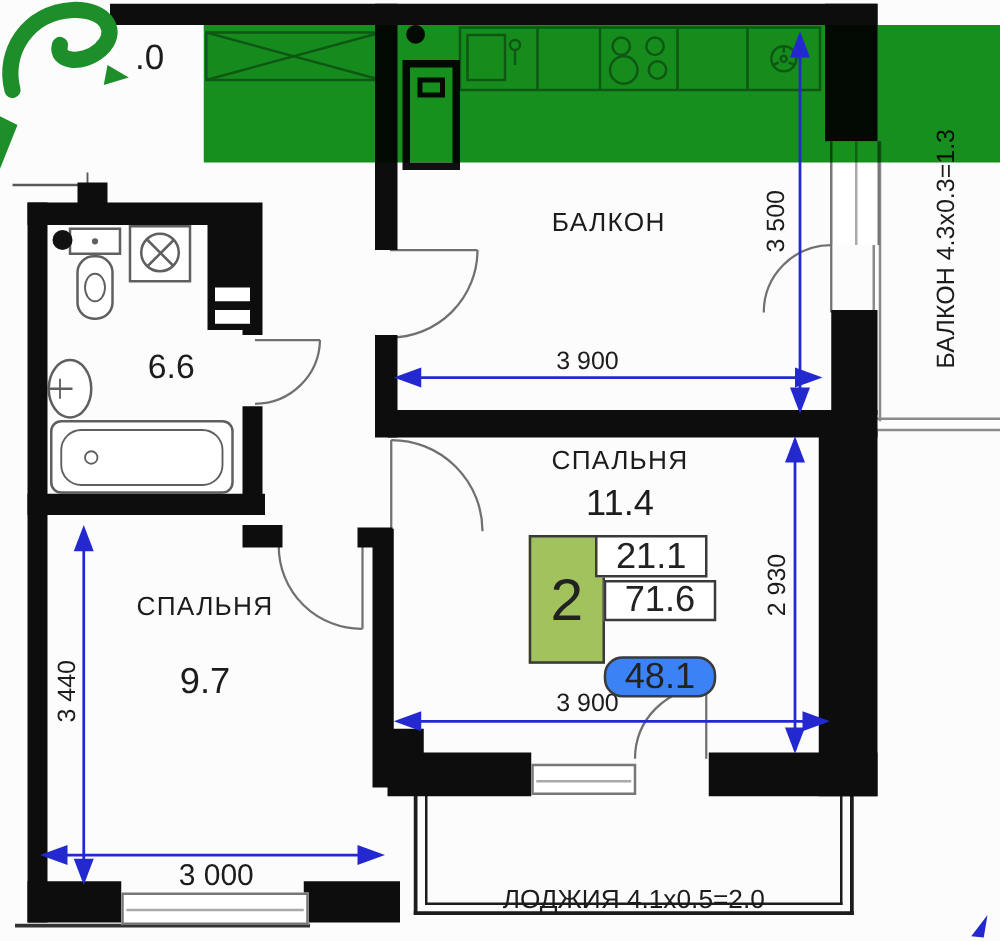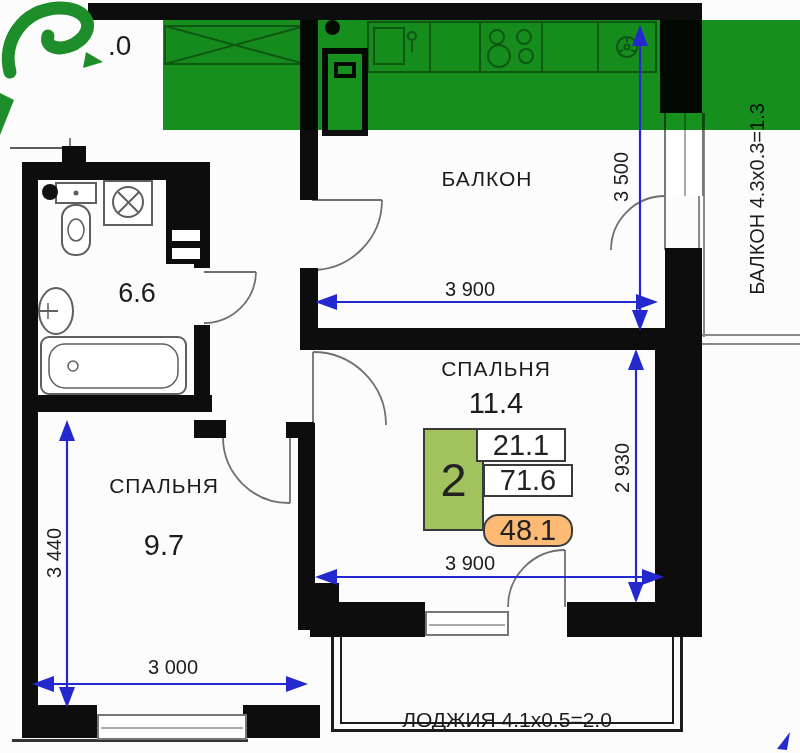--- a/index.html
+++ b/index.html
@@ -165,26 +165,26 @@
   <div class="lbl ctr" style="left:107px;top:279px;width:60px;font-size:27px;">6.6</div>
   <div class="lbl" style="left:108px;top:31px;font-size:28px;">.0</div>
   <div class="lbl ctr rot" style="left:608px;top:187px;width:300px;height:24px;font-size:20px;">БАЛКОН 4.3x0.3=1.3</div>
   <div class="lbl ctr" style="left:357px;top:668px;width:300px;font-size:21px;margin-top:40px;">ЛОДЖИЯ 4.1x0.5=2.0</div>
 
   <div class="lbl ctr rot" style="left:571px;top:166px;width:100px;height:22px;font-size:20px;">3 500</div>
   <div class="lbl ctr" style="left:425px;top:278px;width:90px;font-size:20px;">3 900</div>
   <div class="lbl ctr rot" style="left:572px;top:457px;width:100px;height:22px;font-size:20px;">2 930</div>
   <div class="lbl ctr" style="left:425px;top:552px;width:90px;font-size:20px;">3 900</div>
   <div class="lbl ctr rot" style="left:4px;top:542px;width:100px;height:22px;font-size:20px;">3 440</div>
-  <div class="lbl ctr" style="left:128px;top:656px;width:90px;font-size:20px;">3 000</div>
+  <div class="lbl ctr" style="left:128px;top:688px;width:90px;font-size:24px;">3 000</div>
 
   <div class="statcell" style="left:423px;top:428px;width:61px;height:103px;background:#a2c25e;font-size:47px;">2</div>
   <div class="statcell" style="left:476px;top:428px;width:90px;height:34px;background:#fff;font-size:29px;">21.1</div>
   <div class="statcell" style="left:483px;top:464px;width:90px;height:33px;background:#fff;font-size:29px;">71.6</div>
-  <div class="statcell" style="left:483px;top:514px;width:90px;height:33px;background:#fdba74;font-size:29px;border-radius:15px;">48.1</div>
+  <div class="statcell" style="left:483px;top:525px;width:90px;height:33px;background:#3b82f6;font-size:29px;border-radius:15px;">48.1</div>
 
   <div class="abs" style="left:163px;top:20px;width:637px;height:110px;background:#16911e;mix-blend-mode:multiply;z-index:40;"></div>
 
   <svg class="layer" width="800" height="753" viewBox="0 0 800 753" style="z-index:50;">
     <g stroke="#2328cf" stroke-width="2.2" fill="#2328cf">
       <line x1="640" y1="30" x2="640" y2="326"></line>
       <polygon points="640,25 632,46 648,46" stroke="none"></polygon>
       <polygon points="640,331 632,310 648,310" stroke="none"></polygon>
     </g>
     <g stroke="#2328cf" stroke-width="2.2" fill="#2328cf">

